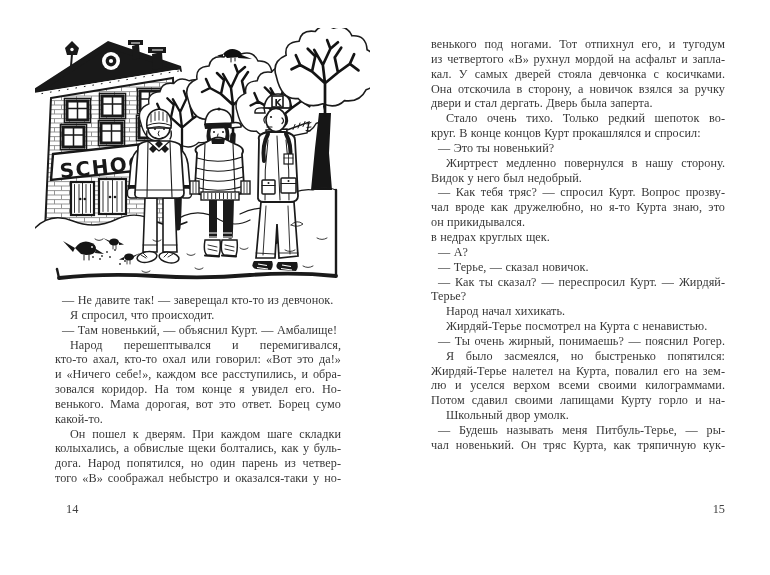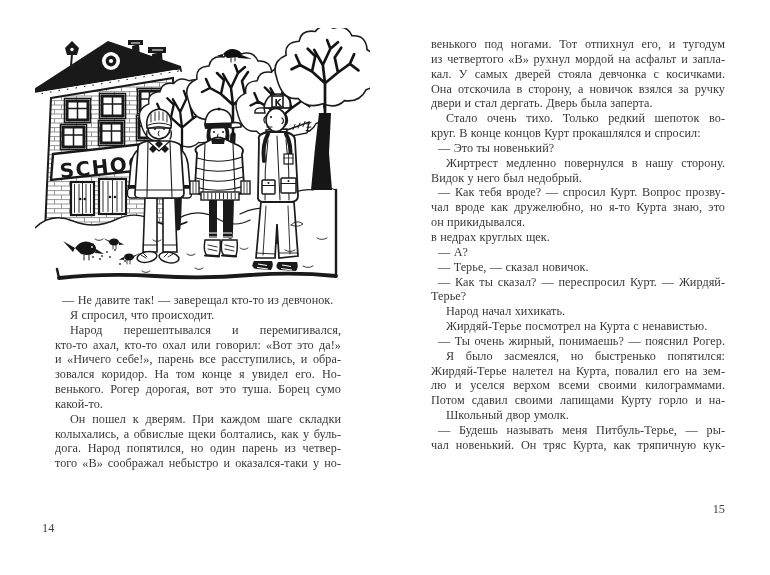--- a/index.html
+++ b/index.html
@@ -12,21 +12,21 @@
   .illus{position:absolute;left:35px;top:28px;width:335px;height:262px;}
   .textcol{position:absolute;font-size:12.2px;line-height:14.85px;
            letter-spacing:.05px;word-spacing:.3px;}
   .textcol.lcol{left:55px;top:293px;width:286px;}
   .textcol.rcol{left:46px;top:37px;width:294px;}
   .line{height:14.85px;overflow:hidden;text-align:left;}
   .line.just{text-align:justify;text-align-last:justify;}
   .line.ind1{text-indent:7px;}
   .line.ind2{text-indent:15px;}
   .pagenum{position:absolute;top:502px;font-size:12.3px;color:#414141;}
-  .pagenum.lnum{left:42px;margin-top:19px;}
+  .pagenum.lnum{left:66px;}
   .pagenum.rnum{left:46px;width:294px;text-align:right;}
   svg .ln{stroke:#1a1a1a;fill:none;stroke-linecap:round;stroke-linejoin:round;}
   svg text{user-select:none;}
 </style>
 </head>
 <body>
 
 <div class="spread">
 
   <section class="page leftp">
@@ -280,25 +280,26 @@
                M256,197 q6,-6 12,-1 q-5,4 -12,1 M250,222 q5,3 10,0 M268,238 q5,3 10,0 M282,210 q5,3 10,0
                M107,243 q4,3 8,0"></path>
 
       <path class="ln" stroke-width="3.8" d="M24,250 Q70,245 120,248 Q170,251 215,247 Q260,244 301,248"></path>
       <path class="ln" d="M24,250 L22,241" stroke-width="2.4"></path>
     </svg>
 
     <div class="textcol lcol">
         <div class="line ind1">— Не давите так! — заверещал кто-то из девчонок.</div>
         <div class="line ind2">Я спросил, что происходит.</div>
+        <div class="line ind1">— Там новенький, — объяснил Курт. — Амбалище!</div>
         <div class="line just ind2">Народ перешептывался и перемигивался,</div>
         <div class="line just">кто-то ахал, кто-то охал или говорил: «Вот это да!»</div>
-        <div class="line just">и «Ничего себе!», парень все расступились, и обра-</div>
+        <div class="line just">и «Ничего себе!», каждом все расступились, и обра-</div>
         <div class="line just">зовался коридор. На том конце я увидел его. Но-</div>
-        <div class="line just">венького. Рогер дорогая, вот это туша. Борец сумо</div>
+        <div class="line just">венького. Мама дорогая, вот это ответ. Борец сумо</div>
         <div class="line">какой-то.</div>
         <div class="line just ind2">Он пошел к дверям. При каждом шаге складки жира</div>
         <div class="line just">колыхались, а обвислые щеки болтались, как у буль-</div>
         <div class="line just">дога. Народ попятился, но один парень из четвер-</div>
         <div class="line just">того «В» соображал небыстро и оказался-таки у но-</div>
       </div>
     <div class="pagenum lnum">14</div>
   </section>
 
   <section class="page rightp">
@@ -306,21 +307,21 @@
         <div class="line just">венького под ногами. Тот отпихнул его, и тугодум</div>
         <div class="line just">из четвертого «В» рухнул мордой на асфальт и запла-</div>
         <div class="line just">кал. У самых дверей стояла девчонка с косичками.</div>
         <div class="line just">Она отскочила в сторону, а новичок взялся за ручку</div>
         <div class="line">двери и стал дергать. Дверь была заперта.</div>
         <div class="line just ind2">Стало очень тихо. Только редкий шепоток во-</div>
         <div class="line">круг. В конце концов Курт прокашлялся и спросил:</div>
         <div class="line ind1">— Это ты новенький?</div>
         <div class="line just ind2">Жиртрест медленно повернулся в нашу сторону.</div>
         <div class="line">Видок у него был недобрый.</div>
-        <div class="line just ind1">— Как тебя вроде? — спросил Курт. Вопрос прозву-</div>
+        <div class="line just ind1">— Как тебя тряс? — спросил Курт. Вопрос прозву-</div>
         <div class="line just">чал вроде как дружелюбно, но я-то Курта знаю, это</div>
         <div class="line">он прикидывался.</div>
         <div class="line">в недрах круглых щек.</div>
         <div class="line ind1">— А?</div>
         <div class="line ind1">— Терье, — сказал новичок.</div>
         <div class="line just ind1">— Как ты сказал? — переспросил Курт. — Жирдяй-</div>
         <div class="line">Терье?</div>
         <div class="line ind2">Народ начал хихикать.</div>
         <div class="line ind2">Жирдяй-Терье посмотрел на Курта с ненавистью.</div>
         <div class="line just ind1">— Ты очень жирный, понимаешь? — пояснил Рогер.</div>

